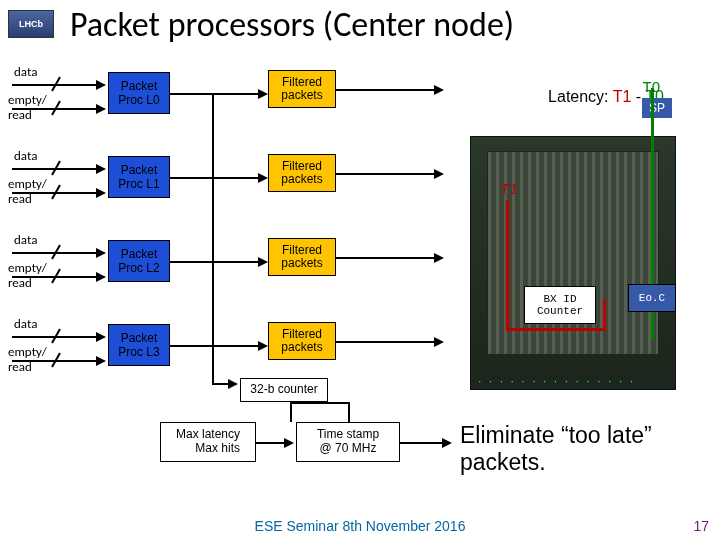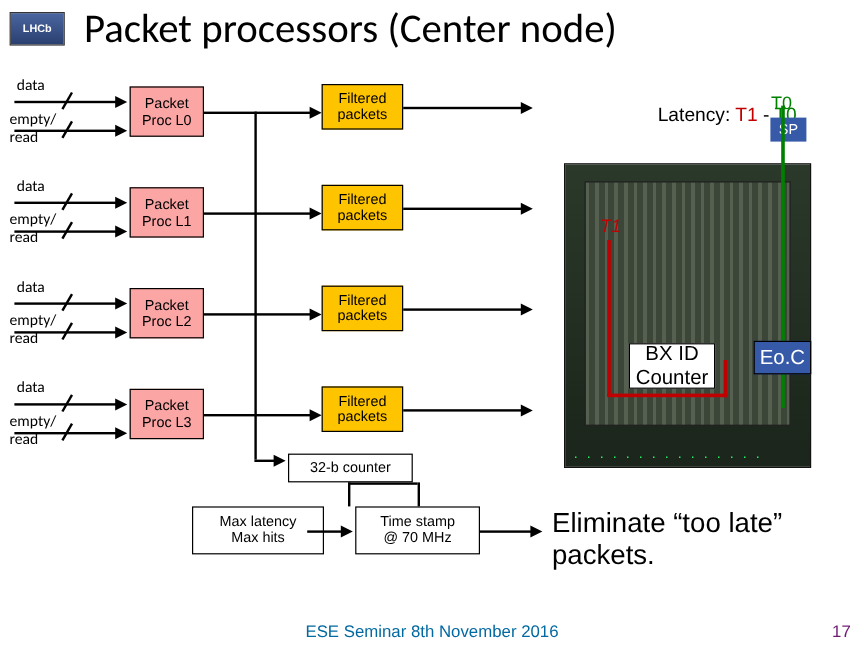--- a/index.html
+++ b/index.html
@@ -22,21 +22,21 @@
   .title {
     position: absolute; left: 70px; top: 4px;
     font-size: 34px; font-family: "Calibri", Arial, sans-serif;
     color: #000;
   }
   .diagram {
     position: absolute; left: 0; top: 60px; width: 720px; height: 440px;
   }
   .proc {
     position: absolute; width: 62px; height: 42px;
-    background: #fca5a5; border: 1px solid #000;
+    background: #1d4ed8; border: 1px solid #000;
     font-size: 12px; line-height: 1.2;
     display: flex; align-items: center; justify-content: center;
     text-align: center;
   }
   .flt {
     position: absolute; width: 68px; height: 38px;
     background: #ffc400; border: 1px solid #000;
     font-size: 12px; line-height: 1.1;
     display: flex; align-items: center; justify-content: center;
     text-align: center;
@@ -75,21 +75,21 @@
     position:absolute; left:0; right:0; bottom:2px;
     font-family: monospace; color:#2f6; font-size:9px; text-align:left;
     padding:0 6px; white-space: nowrap; overflow:hidden;
   }
   .sp-badge {
     position:absolute; width:30px; height:20px; background:#375aa8;
     color:#fff; font-size:12px; display:flex; align-items:center; justify-content:center;
   }
   .overlay-box {
     position:absolute; background:#fff; border:1px solid #000; color:#000;
-    font-size:17px; display:flex; align-items:center; justify-content:center; text-align:center;
+    font-size:11px; display:flex; align-items:center; justify-content:center; text-align:center;font-family:Liberation Mono, monospace;
   }
   .latency { position:absolute; font-size:16px;margin-top:30px; }
   .t1 { color:#c00000; font-weight: normal; }
   .t0 { color:#008000; font-weight: normal; }
   .redline { position:absolute; background:#c00000; }
   .greenline { position:absolute; background:#008000; }
   .note { position:absolute; font-size:23px; font-family:Arial; }
   .footer { position:absolute; bottom:6px; left:0; right:0; text-align:center; font-size:14px; color:#0369a1;}
   .pagenum { position:absolute; bottom:6px; right:11px; font-size:14px; color:#701a75;}
 </style>
@@ -168,26 +168,26 @@
 Proc L3</div>
   <div class="line" style="left:170px; top:285px; width:90px; height:2px;"></div>
   <div class="arrow-r" style="left:258px; top:281px;"></div>
   <div class="flt" style="left:268px; top:262px; white-space:pre;">Filtered
 packets</div>
   <div class="line" style="left:336px; top:281px; width:100px; height:2px;"></div>
   <div class="arrow-r" style="left:434px; top:277px;"></div>
 
   <div class="line" style="left:212px; top:33px; width:2px; height:290px;"></div>
 
-  <div class="box" style="left:240px; top:318px; width:104px; height:24px;">32-b counter</div>
+  <div class="box" style="left:240px; top:318px; width:88px; height:24px;">32-b counter</div>
 
   <div class="line" style="left:212px; top:323px; width:18px; height:2px;"></div>
   <div class="arrow-r" style="left:228px; top:319px;"></div>
 
-  <div class="box" style="left:160px; top:362px; width:110px; height:40px; white-space:pre;">Max latency
+  <div class="box" style="left:160px; top:362px; width:96px; height:40px; white-space:pre;text-align:right;">Max latency
 Max hits</div>
   <div class="line" style="left:256px; top:382px; width:30px; height:2px;"></div>
   <div class="arrow-r" style="left:284px; top:378px;"></div>
 
   <div class="box" style="left:296px; top:362px; width:104px; height:40px; white-space:pre;">Time stamp
 @ 70 MHz</div>
 
   <div class="line" style="left:290px; top:342px; width:2px; height:20px;"></div>
   <div class="line" style="left:290px; top:342px; width:58px; height:2px;"></div>
   <div class="line" style="left:348px; top:342px; width:2px; height:20px;"></div>

